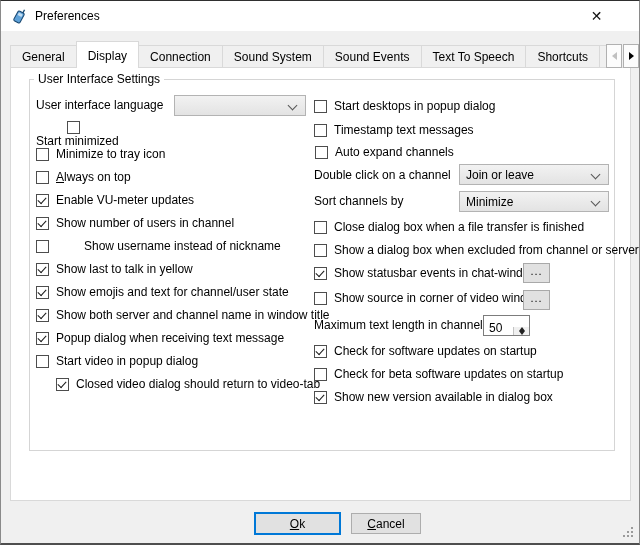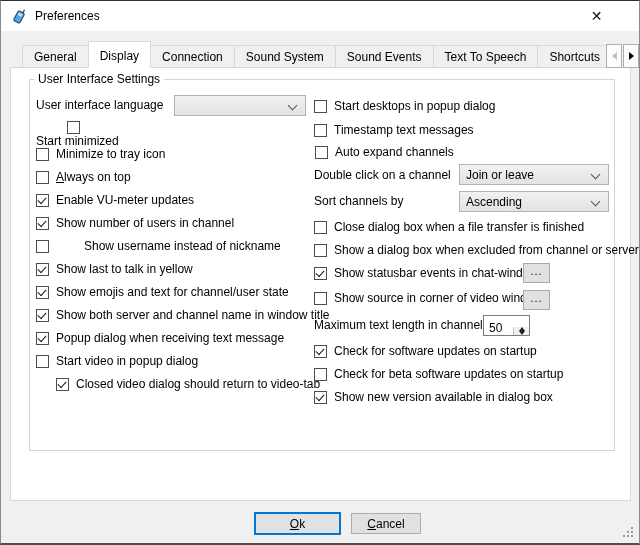--- a/index.html
+++ b/index.html
@@ -32,21 +32,21 @@
   
   .tabs {
     position:absolute; left:9px; top:40px; width:596px; height:27px;
     display:flex; align-items:flex-end; overflow:hidden; z-index:3; white-space:nowrap;
   }
   .tab {
     box-sizing:border-box; height:23px; padding:4px 11px 0;
     background:#f0f0f0; border:1px solid #d9d9d9; margin-left:-1px;
     font-size:12px; cursor:default; flex:0 0 auto;
   }
-  .tab:first-child { margin-left:12px;text-align:right; }
+  .tab:first-child { margin-left:0;text-align:right; }
   .tab.selected {
     height:27px; padding-top:7px; background:#fff; border-bottom:none; z-index:2; position:relative;
   }
   .tab-scroll { position:absolute; left:604px; top:43px; z-index:4; display:flex; }
   .tsbtn {
     box-sizing:border-box; width:16px; height:24px; margin-left:1px;
     background:#fcfcfc; border:1px solid #b0b0b0;
     display:flex; align-items:center; justify-content:center;
   }
   .arrow-left { width:0; height:0; border-top:4px solid transparent; border-bottom:4px solid transparent; border-right:5px solid #c0c0c0; }
@@ -227,21 +227,21 @@
   </div>
   <div class="combo" style="left:458px; top:163px; width:150px;">
     <span>Join or leave</span>
     <span class="chev"></span>
   </div>
 
   <div class="row" style="left:313px; top:193px;">
     <span class="lbl">Sort channels by</span>
   </div>
   <div class="combo" style="left:458px; top:190px; width:150px;">
-    <span>Ascending</span>
+    <span>Minimize</span>
     <span class="chev"></span>
   </div>
 
   <div class="row" style="left:313px; top:219px;">
     <span class="cb"></span>
     <span class="lbl">Close dialog box when a file transfer is finished</span>
   </div>
   <div class="row" style="left:313px; top:242px;">
     <span class="cb"></span>
     <span class="lbl">Show a dialog box when excluded from channel or server</span>

